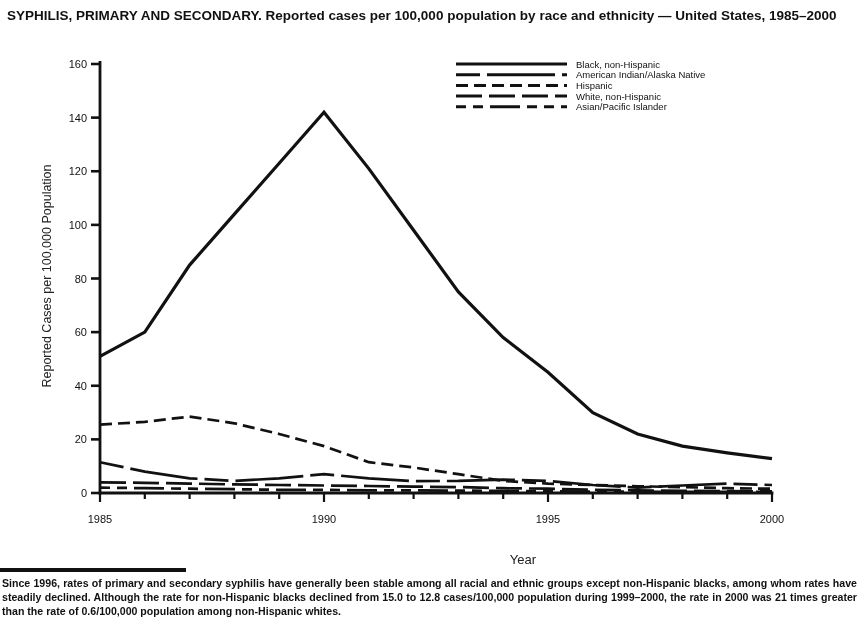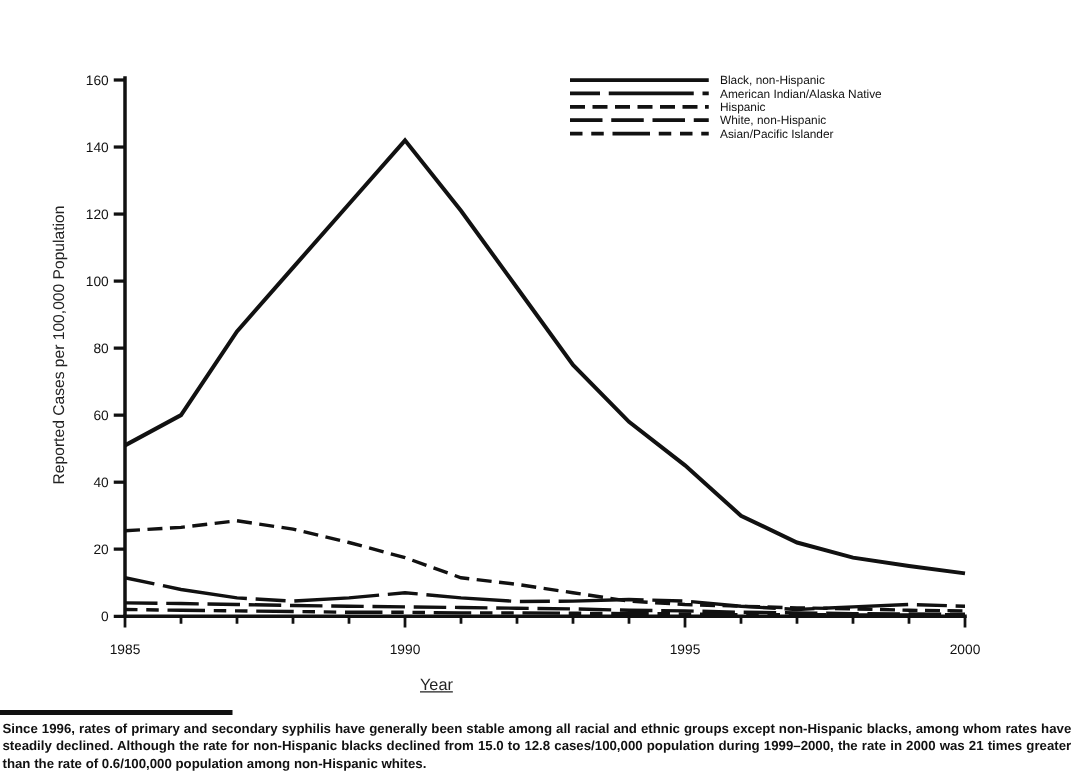--- a/index.html
+++ b/index.html
@@ -2,31 +2,32 @@
 <html><head>
 <meta charset="utf-8">
 <style>
   html,body{margin:0;padding:0;background:#ffffff;}
   .canvas{position:relative;width:860px;height:622px;background:#fff;overflow:hidden;
           font-family:"Liberation Sans",sans-serif;color:#111;}
   .title{position:absolute;left:7px;top:6px;width:846px;font-size:13.5px;font-weight:bold;
          line-height:1.45;text-align:justify;letter-spacing:0px;color:#111;}
   .ylabel{position:absolute;left:-103px;top:269px;width:300px;text-align:center;
           font-size:12.5px;transform:rotate(-90deg);transform-origin:center;color:#222;}
-  .xlabel{position:absolute;left:336px;top:540px;width:200px;text-align:left;
-          font-size:13px;color:#222;text-decoration:underline;}
+  .xlabel{position:absolute;left:336px;top:552px;width:200px;text-align:right;
+          font-size:13px;color:#222;}
   .chart-svg{position:absolute;left:0;top:0;}
   .foot-bar{position:absolute;left:0;top:568px;width:186px;height:4px;background:#111;}
   .footnote{position:absolute;left:2px;top:577px;width:855px;font-size:10.6px;
             line-height:1.32;text-align:justify;color:#111;font-weight:bold;}
 </style>
 </head>
 <body>
 
 <div class="canvas">
+  <div class="title">SYPHILIS, PRIMARY AND SECONDARY. Reported cases per 100,000 population by race and ethnicity — United States, 1985–2000</div>
 
   <svg class="chart-svg" id="chart" width="860" height="565" viewBox="0 0 860 565">
       <line x1="100" y1="61" x2="100" y2="494.4" stroke="#111111" stroke-width="2.8"></line>
       <line x1="98.6" y1="493" x2="773.4" y2="493" stroke="#111111" stroke-width="2.8"></line>
       <line x1="91" y1="493" x2="100" y2="493" stroke="#111111" stroke-width="2.6"></line>
       <text fill="#111" font-family="&quot;Liberation Sans&quot;, sans-serif" x="87" y="497" font-size="11" text-anchor="end">0</text>
       <line x1="91" y1="439.375" x2="100" y2="439.375" stroke="#111111" stroke-width="2.6"></line>
       <text fill="#111" font-family="&quot;Liberation Sans&quot;, sans-serif" x="87" y="443.375" font-size="11" text-anchor="end">20</text>
       <line x1="91" y1="385.75" x2="100" y2="385.75" stroke="#111111" stroke-width="2.6"></line>
       <text fill="#111" font-family="&quot;Liberation Sans&quot;, sans-serif" x="87" y="389.75" font-size="11" text-anchor="end">40</text>

